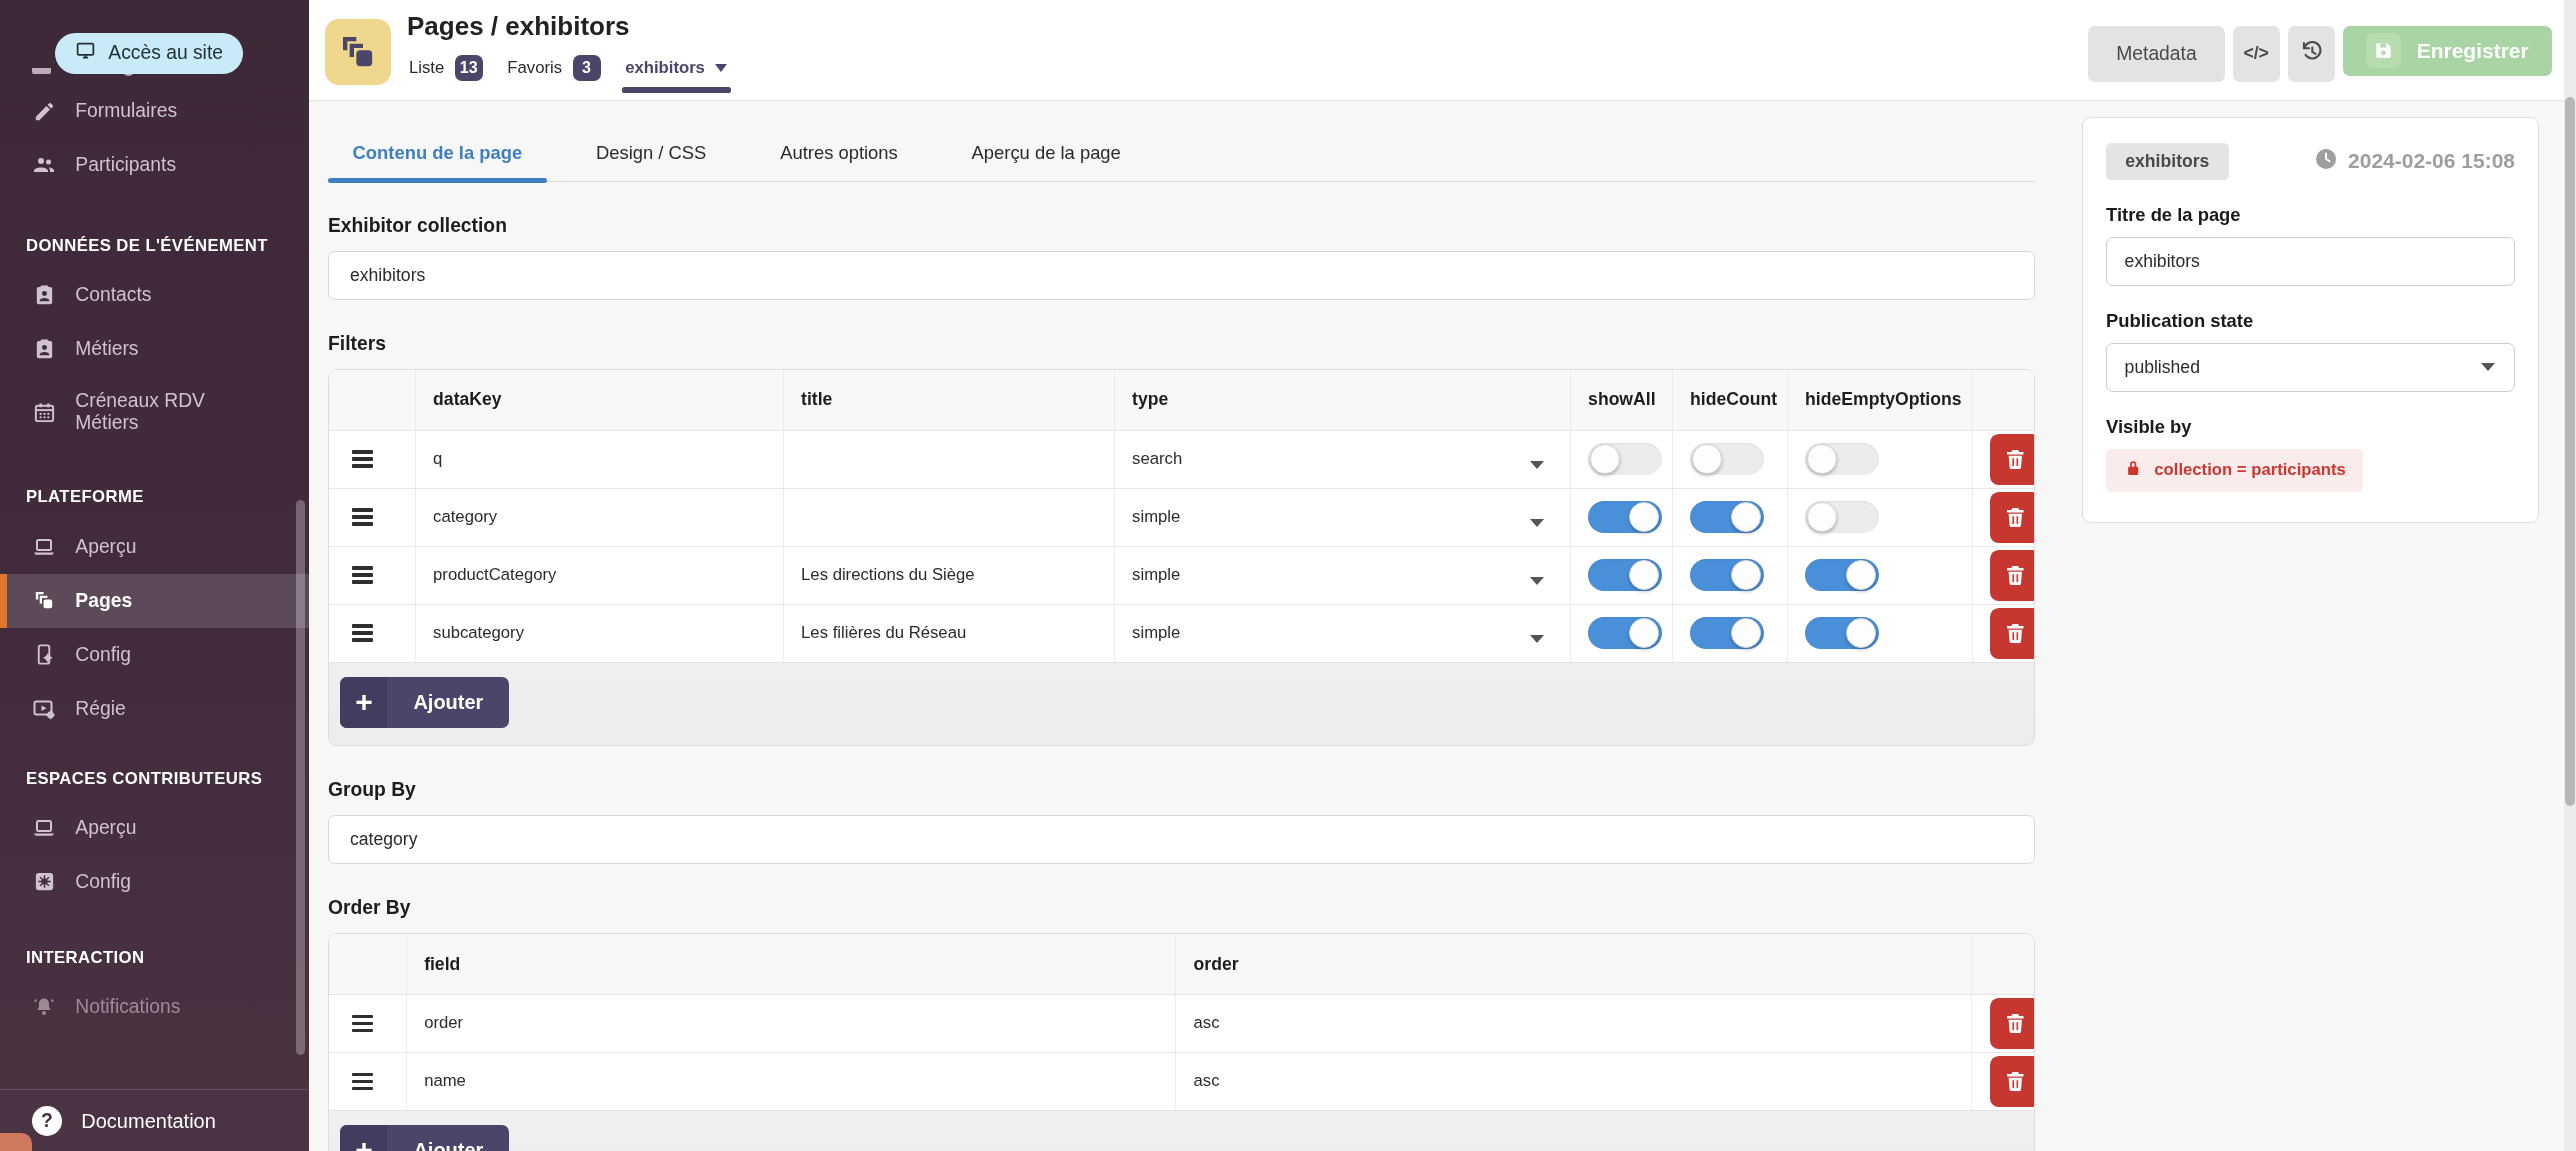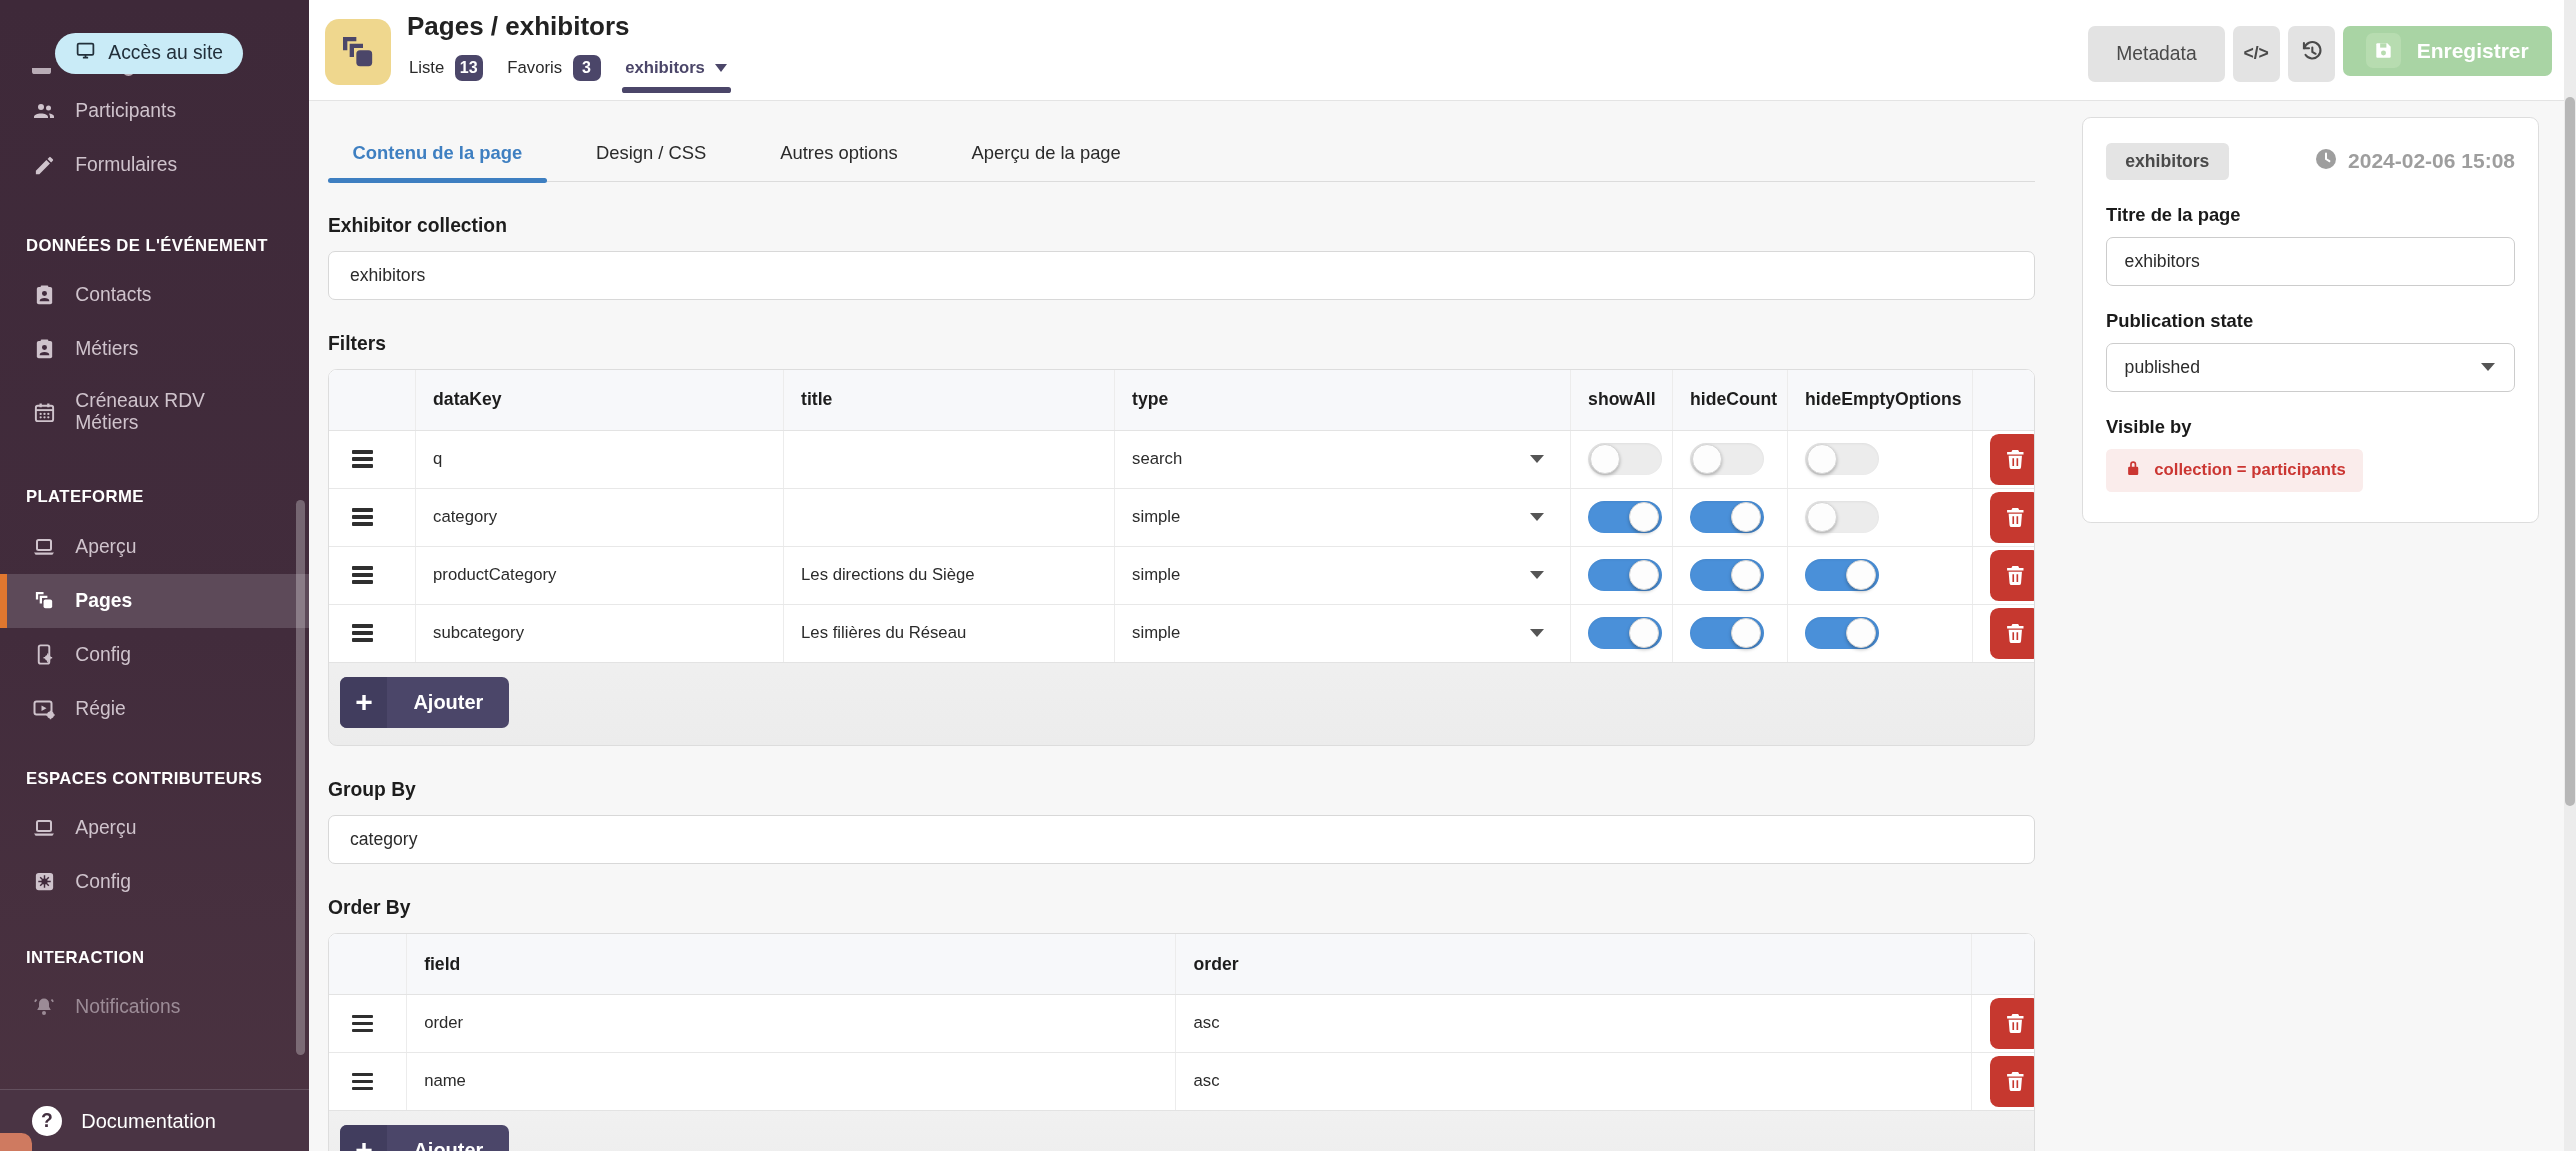--- a/index.html
+++ b/index.html
@@ -78,21 +78,21 @@
 
   .array-card { border:0.9px solid #dddddd; border-radius:8.8px; overflow:hidden;
     background:linear-gradient(180deg,#fbfbfb,#ececec); }
   table.grid { width:100%; border-collapse:collapse; background:#fff; table-layout:fixed; }
   table.grid th { background:#f7f8fa; font-size:17.6px; font-weight:700; color:#1d1d1d; text-align:left;
     padding:19.3px 0 19.3px 17.6px; border-bottom:0.9px solid #e3e3e3; }
   table.grid td { background:#fff; font-size:16.7px; color:#2b2b2b; height:58px;
     padding-left:17.6px; border-bottom:0.9px solid #e8e8e8; }
   table.grid th + th, table.grid td + td { border-left:0.9px solid #ececec; }
   table.grid tr:last-child td { border-bottom:0.9px solid #e3e3e3; }
-  .type-cell { display:flex; align-items:center; justify-content:space-between; padding-right:26px; }
+  .type-cell { display:flex; align-items:flex-end; justify-content:space-between; padding-right:26px; }
   .sel-caret { width:0; height:0; border-left:7px solid transparent; border-right:7px solid transparent;
     border-top:8.8px solid #555; }
   .drag { display:flex; flex-direction:column; gap:3.5px; width:21px; cursor:grab; margin-left:5.3px; }
   .drag i { display:block; height:3.5px; background:#2f2f2f; border-radius:0.9px; }
   .toggle { width:74px; height:32px; border-radius:16.7px; background:#ececec; position:relative;
     cursor:pointer; box-shadow:inset 0 0.9px 2.6px rgba(0,0,0,.06); }
   .toggle .knob { position:absolute; top:0.9px; left:1.8px; width:30px; height:30px; border-radius:50%;
     background:#fdfdfd; border:0.9px solid #d5d5d5; box-shadow:0 1.8px 3.5px rgba(0,0,0,.25); transition:left .1s; }
   .toggle.on { background:#4a90d9; }
   .toggle.on .knob { left:41px; }
@@ -140,35 +140,35 @@
           <rect x="3" y="4" width="18" height="13" rx="1.5" fill="none" stroke="#22303b" stroke-width="2"></rect>
           <path d="M9 20h6M12 17v3" stroke="#22303b" stroke-width="2"></path>
         </svg>
     </span>
     <span>Accès au site</span>
   </div>
 
   <div class="nav">
     <div class="s-item">
       <span class="ic">
+        <svg width="23" height="23" viewBox="0 0 24 24" fill="#cfc3cc">
+            <path d="M3 17.4V21h3.6L17.7 9.9 14 6.2 3 17.4zM20.7 7a1 1 0 0 0 0-1.4l-2.3-2.3a1 1 0 0 0-1.4 0l-1.8 1.8 3.7 3.7L20.7 7z"></path>
+          </svg>
+      </span>
+      <span>Formulaires</span>
+    </div>
+    <div class="s-item">
+      <span class="ic">
         <svg width="24" height="24" viewBox="0 0 24 24" fill="#cfc3cc">
             <circle cx="9" cy="8" r="3"></circle>
             <circle cx="16.5" cy="9" r="2.5"></circle>
             <path d="M2 18c0-2.4 3.2-3.6 7-3.6s7 1.2 7 3.6v1H2v-1zM16.8 14.5c2.7.2 5.2 1.2 5.2 3v1.5h-4v-1c0-1.4-.4-2.6-1.2-3.5z"></path>
           </svg>
       </span>
       <span>Participants</span>
-    </div>
-    <div class="s-item">
-      <span class="ic">
-        <svg width="23" height="23" viewBox="0 0 24 24" fill="#cfc3cc">
-            <path d="M3 17.4V21h3.6L17.7 9.9 14 6.2 3 17.4zM20.7 7a1 1 0 0 0 0-1.4l-2.3-2.3a1 1 0 0 0-1.4 0l-1.8 1.8 3.7 3.7L20.7 7z"></path>
-          </svg>
-      </span>
-      <span>Formulaires</span>
     </div>
 
     <div class="s-section">DONNÉES DE L'ÉVÉNEMENT</div>
     <div class="s-item">
       <span class="ic">
         <svg width="23" height="23" viewBox="0 0 24 24">
             <rect x="4" y="3" width="16" height="18" rx="2" fill="#cfc3cc"></rect>
             <rect x="8" y="1.5" width="8" height="3" rx="1" fill="#cfc3cc"></rect>
             <circle cx="12" cy="10" r="2.6" fill="#412b3d"></circle>
             <path d="M7 17.5c0-2 2.3-3 5-3s5 1 5 3v.5H7v-.5z" fill="#412b3d"></path>

